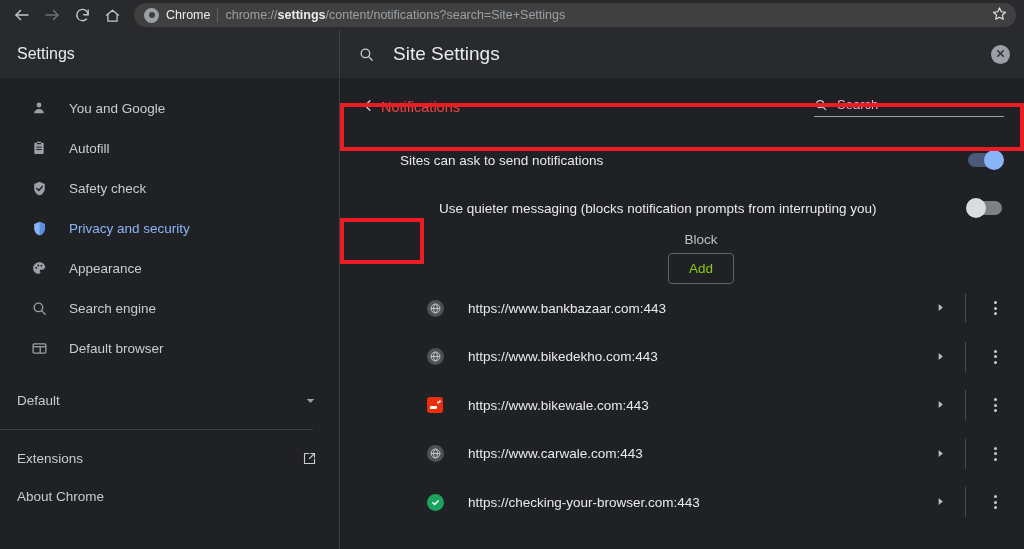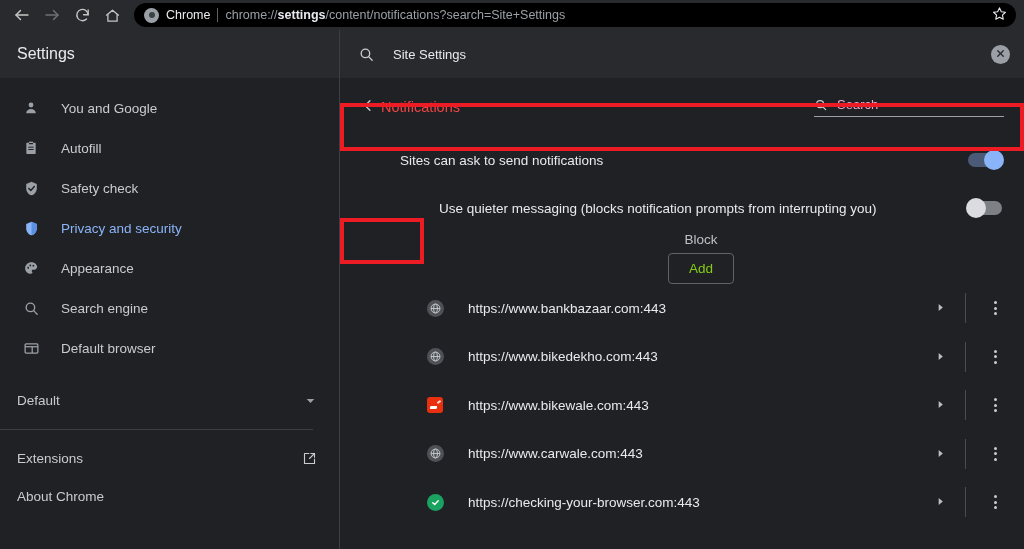--- a/index.html
+++ b/index.html
@@ -25,21 +25,21 @@
     border-radius: 50%;
     flex: 0 0 auto;
   }
   .nav-btn svg { display: block; }
   .nav-btn.disabled { color: #6e7174; }
 
   .omnibox {
     flex: 1 1 auto;
     height: 24px;
     margin-left: 6px;
-    background: #000000;
+    background: #404040;
     border-radius: 12px;
     display: flex; align-items: center;
     padding: 0 8px 0 10px;
     gap: 7px;
     min-width: 0;
   }
   .chrome-logo {
     width: 15px; height: 15px; border-radius: 50%;
     background: #9aa0a6;
     position: relative; flex: 0 0 auto;
@@ -79,21 +79,21 @@
   }
   .sidebar-header {
     height: 48px; display: flex; align-items: center;
     padding-left: 17px;
     background: #292a2d;
   }
   .sidebar-title { color: #e8eaed; font-size: 16px; }
   .sidebar-nav { padding-top: 10px; }
   .nav-item {
     height: 40px; display: flex; align-items: center;
-    padding-left: 21px; gap: 20px;
+    padding-left: 29px; gap: 20px;
     color: #c9ccce; font-size: 13.5px; font-weight: 500;
   }
   .nav-item .ic {
     width: 20px; height: 20px; flex: 0 0 auto;
     display: flex; align-items: center; justify-content: center;
     color: #9aa0a6;
   }
   .nav-item.active { color: #8ab4f8; }
   .nav-item.active .ic { color: #8ab4f8; }
 
@@ -124,21 +124,21 @@
   .main { flex: 1 1 auto; display: flex; flex-direction: column; min-width: 0; }
 
   .topsearch {
     height: 48px; flex: 0 0 48px;
     background: #292a2d;
     display: flex; align-items: center;
     padding: 0 14px 0 18px; gap: 18px;
   }
   .topsearch .sicon { color: #c9ccce; display: flex; flex: 0 0 auto; }
   .topsearch .sval {
-    flex: 1 1 auto; color: #e8eaed; font-size: 13px;
+    flex: 1 1 auto; color: #e8eaed; font-size: 19px;
   }
   .clear-btn {
     width: 19px; height: 19px; border-radius: 50%;
     background: #9aa0a6; color: #292a2d;
     display: flex; align-items: center; justify-content: center;
     flex: 0 0 auto;
   }
 
   .content {
     flex: 1 1 auto; overflow: hidden;

